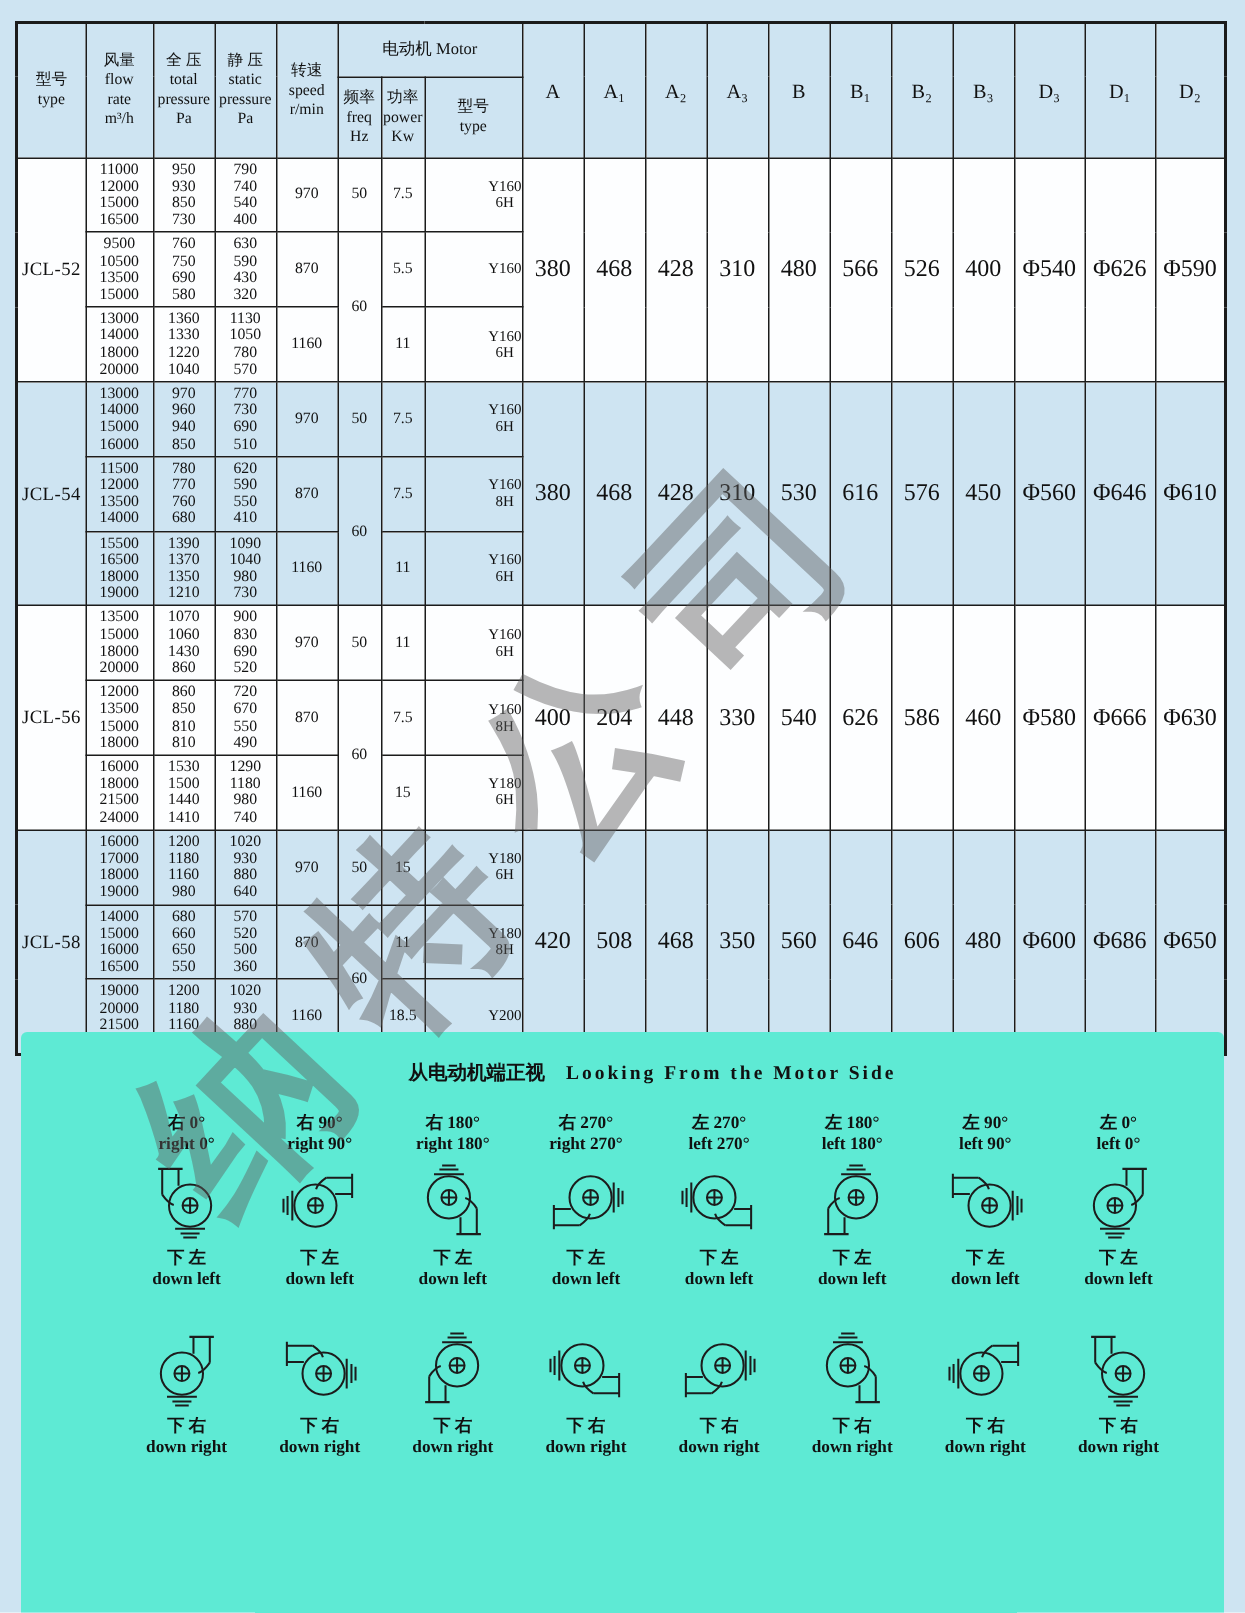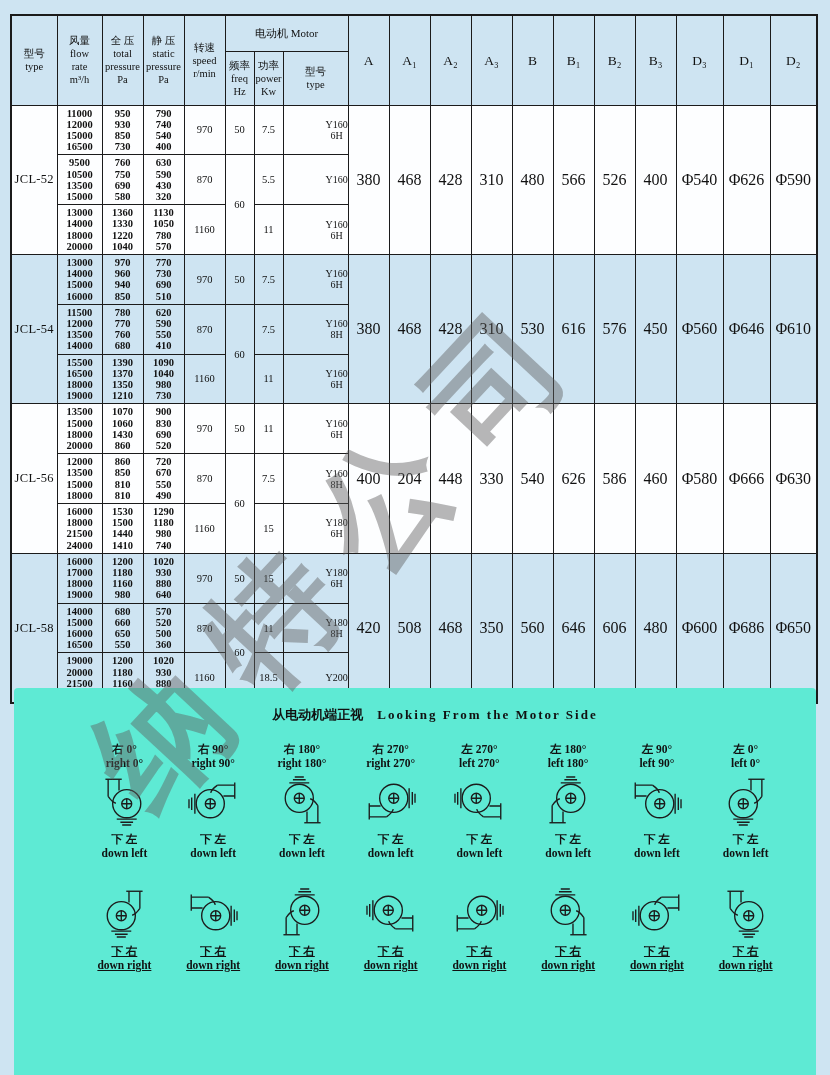--- a/index.html
+++ b/index.html
@@ -30,21 +30,21 @@
     background: #cee4f2;
     font-weight: normal;
     font-size: 10.5px;
     line-height: 13px;
   }
   thead th.h-col { height: 76px; }
   thead th.motor-group { height: 36px; font-size: 11px; }
   thead th.h-sub { height: 54px; }
   thead th.dim-h { font-size: 13.5px; }
   tbody.shade td { background: #cee4f2; }
-  td.nums { font-size: 10.5px; line-height: 11.2px; padding: 2px 0; font-weight: bold; }
+  td.nums { font-size: 10.5px; line-height: 11.2px; padding: 2px 0; }
   td.mid { font-size: 10.5px; }
   td.model { font-size: 12.5px; letter-spacing: 0.3px; text-align: center; }
   td.dim { font-size: 16px; }
   td.motor { font-size: 10px; padding-left: 42px; }
 
   .watermark {
     position: absolute;
     left: 120px; top: 700px;
     transform: rotate(-47deg);
     transform-origin: 0 50%;
@@ -71,21 +71,21 @@
     font-size: 13px;
     font-weight: bold;
   }
   .panel-title .en { margin-left: 14px; letter-spacing: 2px; }
   .fan-row {
     display: flex;
     justify-content: space-between;
     padding: 0 26px;
   }
   .fan-row.top { margin-top: 18px; }
-  .fan-row.bottom { margin-top: 22px; text-decoration: underline; }
+  .fan-row.bottom { margin-top: 22px; }
   .fan-cell { width: 92px; text-align: center; }
   .lbl { font-size: 11.5px; font-weight: bold; line-height: 14px; white-space: nowrap; }
   .fan-cell svg { display: block; margin: 2px auto; }
 </style>
 </head>
 <body>
 
 <div class="table-wrap">
   <table>
     <colgroup>

